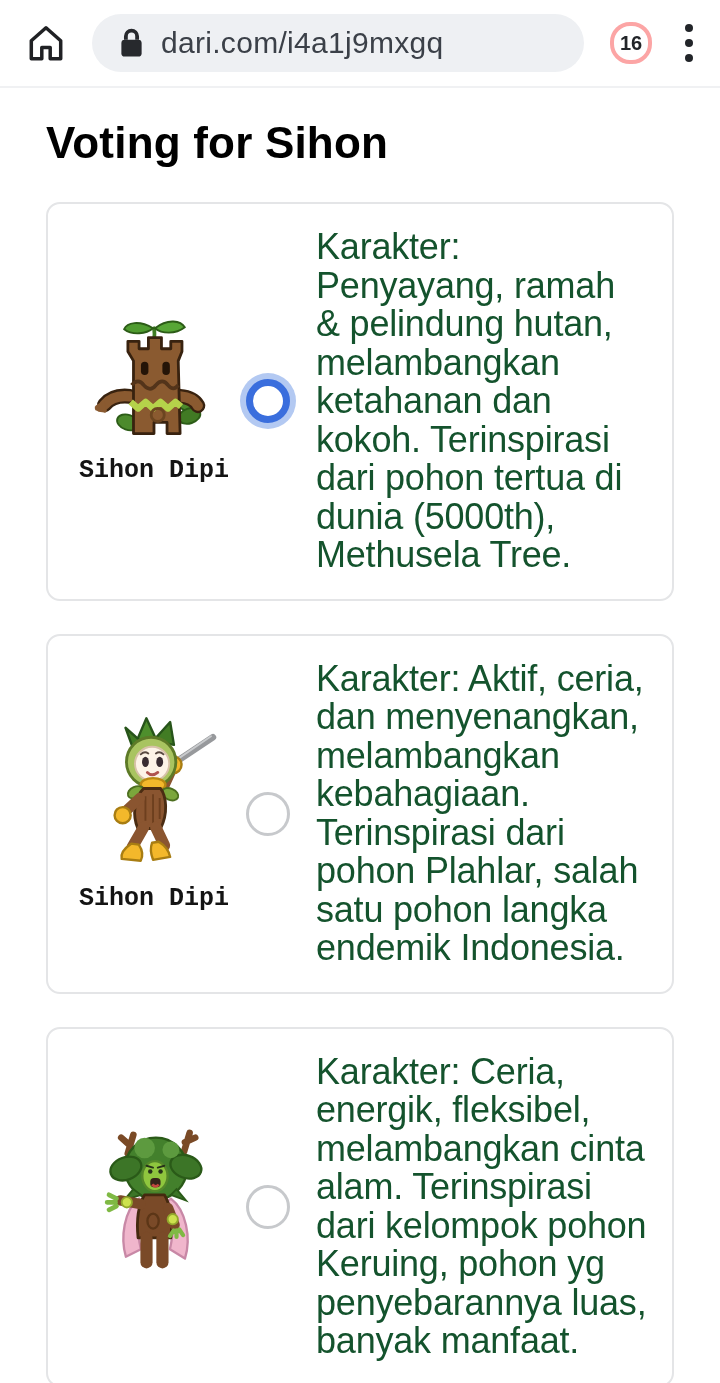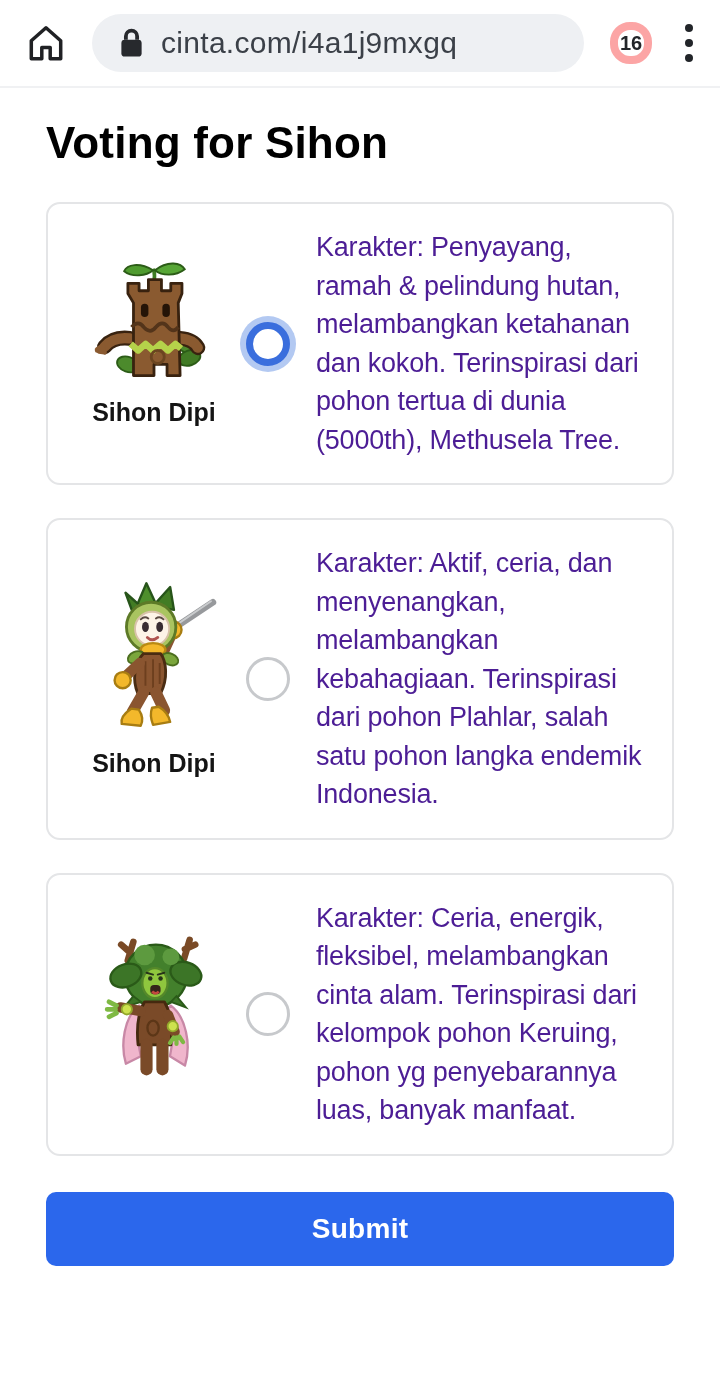--- a/index.html
+++ b/index.html
@@ -21,21 +21,21 @@
     flex:1; height:58px; margin:0 26px 0 24px;
     background:#eef0f3; border-radius:30px;
     display:flex; align-items:center; padding:0 26px; gap:16px;
     overflow:hidden;
   }
   .url-text {
     font-size:30px; color:#3b4048; letter-spacing:.3px; white-space:nowrap;
   }
   .tab-btn {
     flex:none; width:42px; height:42px;
-    border:8px solid #fca5a5; border-radius:20px;
+    border:4px solid #fca5a5; border-radius:20px;
     display:flex; align-items:center; justify-content:center;
     font-size:20px; font-weight:bold; color:#222529; margin-right:30px;
     background:#fff;
   }
   .menu-btn { flex:none; width:14px; display:flex; flex-direction:column; align-items:center; gap:7px; padding:2px 0; }
   .menu-btn i { width:8px; height:8px; border-radius:50%; background:#222529; }
 
   
   .page { padding:0 46px; }
   .page-title {
@@ -45,33 +45,33 @@
 
   .card {
     border:2px solid #e4e5e7; border-radius:14px;
     display:flex; align-items:center;
     padding:24px 24px; margin-bottom:33px;
     background:#fff; cursor:pointer;
   }
   .figure { flex:none; width:164px; text-align:center; }
   .figure svg { display:block; margin:0 auto; }
   .caption {
-    margin-top:0; font-size:25px; font-weight:bold; color:#141414; white-space:nowrap;
+    margin-top:0; font-size:25px; font-weight:bold; color:#141414; white-space:nowrap;font-family:Liberation Mono, monospace;
   }
   .radio {
     flex:none; width:44px; height:44px; border-radius:50%;
     border:3px solid #c7c9cc; background:#fff;
     margin:0 26px 0 10px;
   }
   .radio.selected {
     border:7px solid #3a6edd;
     box-shadow:0 0 0 6px #b3c9f2;
   }
   .desc {
-    flex:1; font-size:27px; line-height:38.5px; color:#4c1d95; letter-spacing:-.2px;
+    flex:1; font-size:36px; line-height:38.5px; color:#14532d; letter-spacing:-.2px;
   }
 
   .submit-btn {
     display:block; width:100%; height:74px; margin-top:36px;
     background:#2b67ec; color:#fff; border:none; border-radius:10px;
     font-family:"Liberation Sans", sans-serif;
     font-size:28px; font-weight:600; letter-spacing:.3px; cursor:pointer;
   }
 </style>
 </head>
@@ -82,21 +82,21 @@
     <svg width="42" height="42" viewBox="0 0 24 24">
       <path d="M12 3.3 3.6 10.7 V21 h6 v-6.4 h4.8 V21 h6 V10.7 Z" fill="none" stroke="#202124" stroke-width="2" stroke-linejoin="round"></path>
     </svg>
   </div>
 
   <div class="url-pill">
     <svg width="27" height="32" viewBox="0 0 24 28">
       <rect x="3" y="11" width="18" height="15" rx="3" fill="#27292d"></rect>
       <path d="M7 11 V8 a5 5 0 0 1 10 0 v3" fill="none" stroke="#27292d" stroke-width="3.4"></path>
     </svg>
-    <span class="url-text">cinta.com/i4a1j9mxgq</span>
+    <span class="url-text">dari.com/i4a1j9mxgq</span>
   </div>
 
   <div class="tab-btn">
     <span>16</span>
   </div>
 
   <div class="menu-btn">
     <i></i>
       <i></i>
       <i></i>

